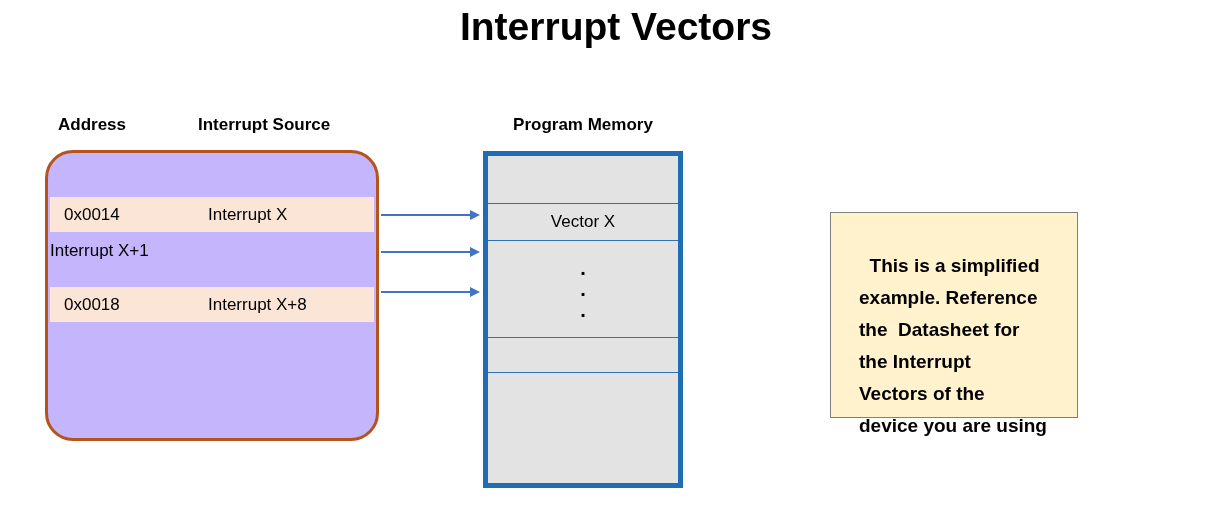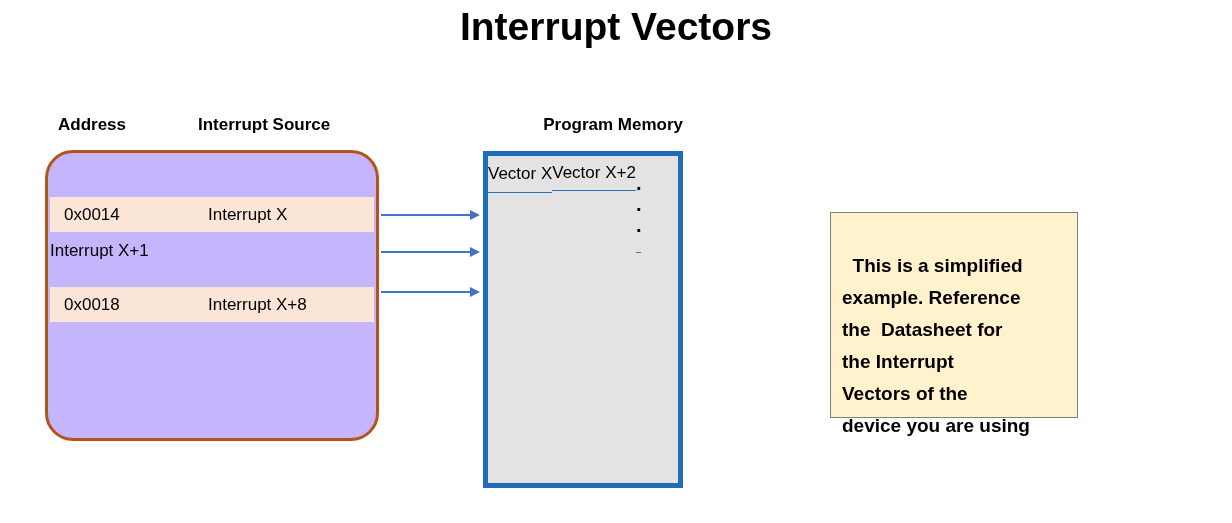--- a/index.html
+++ b/index.html
@@ -24,21 +24,21 @@
   }
 
   .col-header {
     position: absolute;
     top: 115px;
     font-size: 17px;
     font-weight: bold;
   }
   .hdr-address { left: 58px; }
   .hdr-source  { left: 198px; }
-  .hdr-memory  { left: 483px; width: 200px; text-align: right; }
+  .hdr-memory  { left: 483px; width: 200px; text-align: center; }
 
   
   .rounded-box {
     position: absolute;
     left: 45px;
     top: 150px;
     width: 334px;
     height: 291px;
     border: 3px solid #B4531B;
     border-radius: 28px;
@@ -88,21 +88,21 @@
   .memory-box {
     position: absolute;
     left: 483px;
     top: 151px;
     width: 200px;
     height: 337px;
     border: 5px solid #1F6EB5;
     background: #E4E3E3;
     box-sizing: border-box;
     display: flex;
-    flex-direction: row;
+    flex-direction: column;
   }
   .mrow {
     border-bottom: 1px solid #2E74B5;
     display: flex;
     align-items: center;
     justify-content: center;
     font-size: 17px;
     box-sizing: border-box;
     flex: none;
   }
@@ -125,21 +125,21 @@
   
   .note-box {
     position: absolute;
     left: 830px;
     top: 212px;
     width: 248px;
     height: 206px;
     background: #FFF2CC;
     border: 1px solid #7F7F7F;
     box-sizing: border-box;
-    padding: 5px 11px;
+    padding: 5px 28px;
     font-size: 19px;
     font-weight: bold;
     line-height: 32px;
     white-space: pre-wrap;
   }
 </style>
 </head>
 <body>
 
 <div class="title">Interrupt Vectors</div>
@@ -162,21 +162,20 @@
   </div>
 </div>
 
 <div class="arrow arrow-0"></div>
 <div class="arrow arrow-1"></div>
 <div class="arrow arrow-2"></div>
 
 <div class="memory-box">
   <div class="mrow mrow-empty-top"></div>
   <div class="mrow mrow-v0">Vector X</div>
-  <div class="mrow mrow-v2">Vector X+2</div>
   <div class="mrow mrow-dots">
     <span>.</span>
     <span>.</span>
     <span>.</span>
   </div>
   <div class="mrow mrow-empty-a"></div>
   <div class="mrow mrow-empty-b"></div>
 </div>
 
 <div class="note-box">

